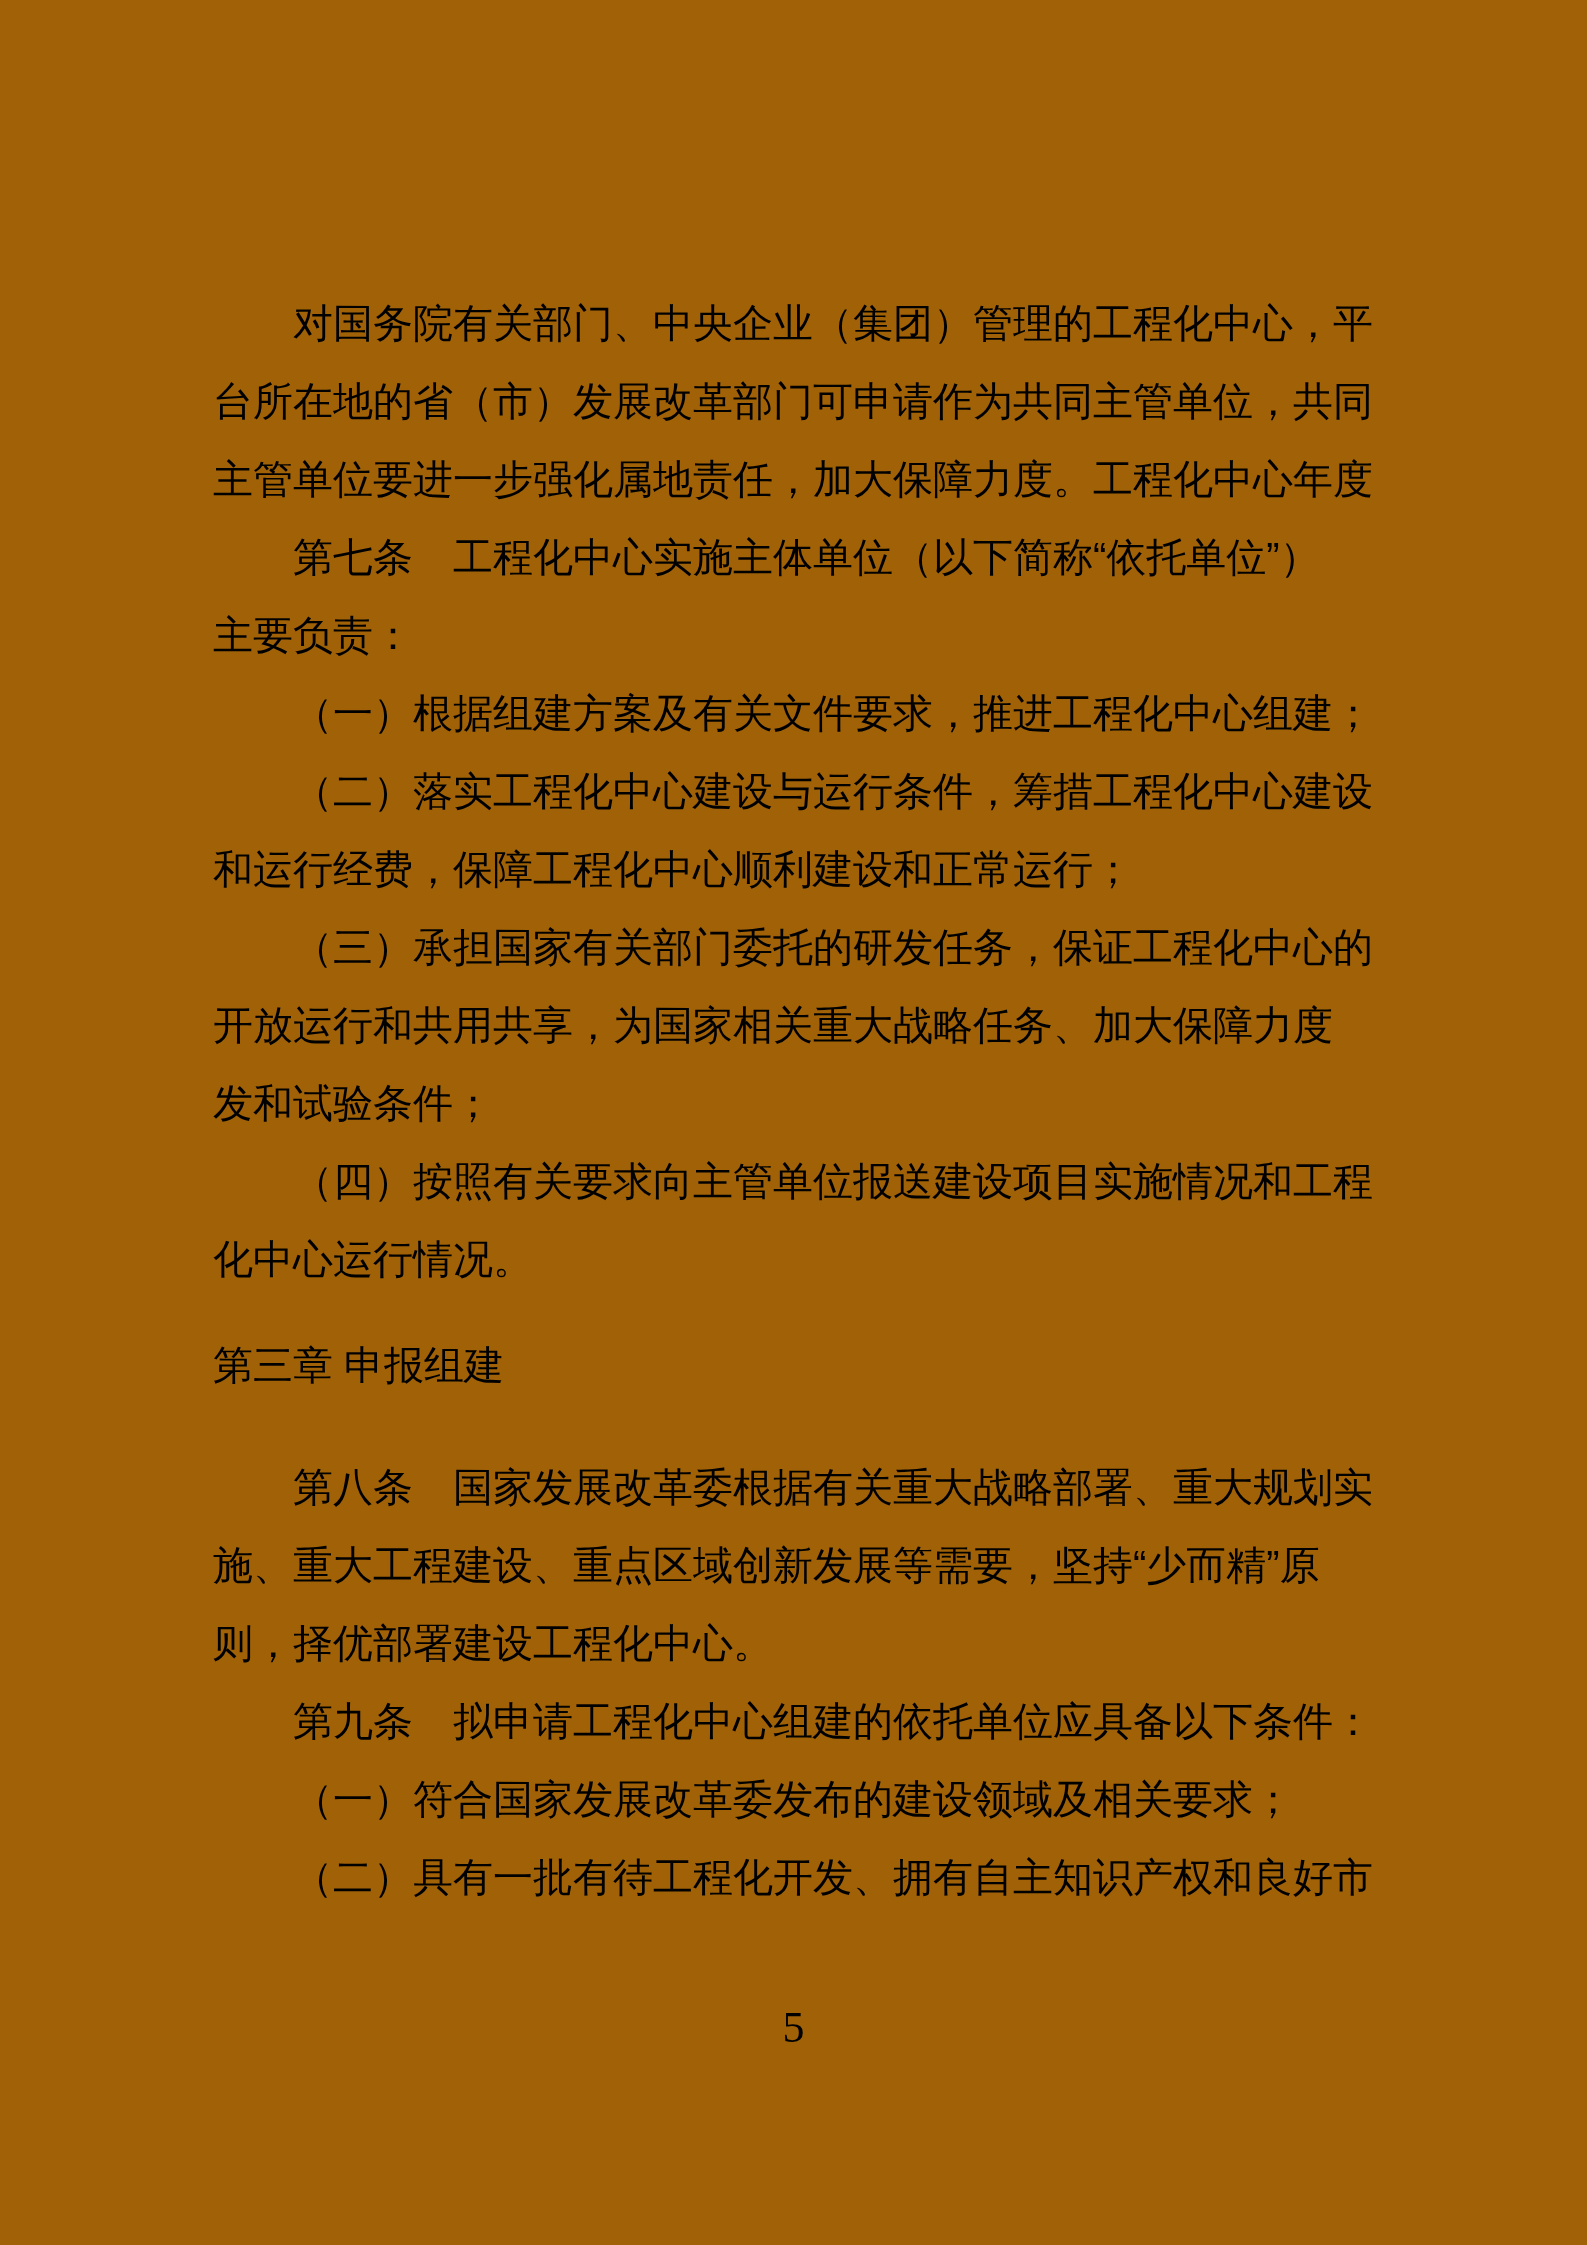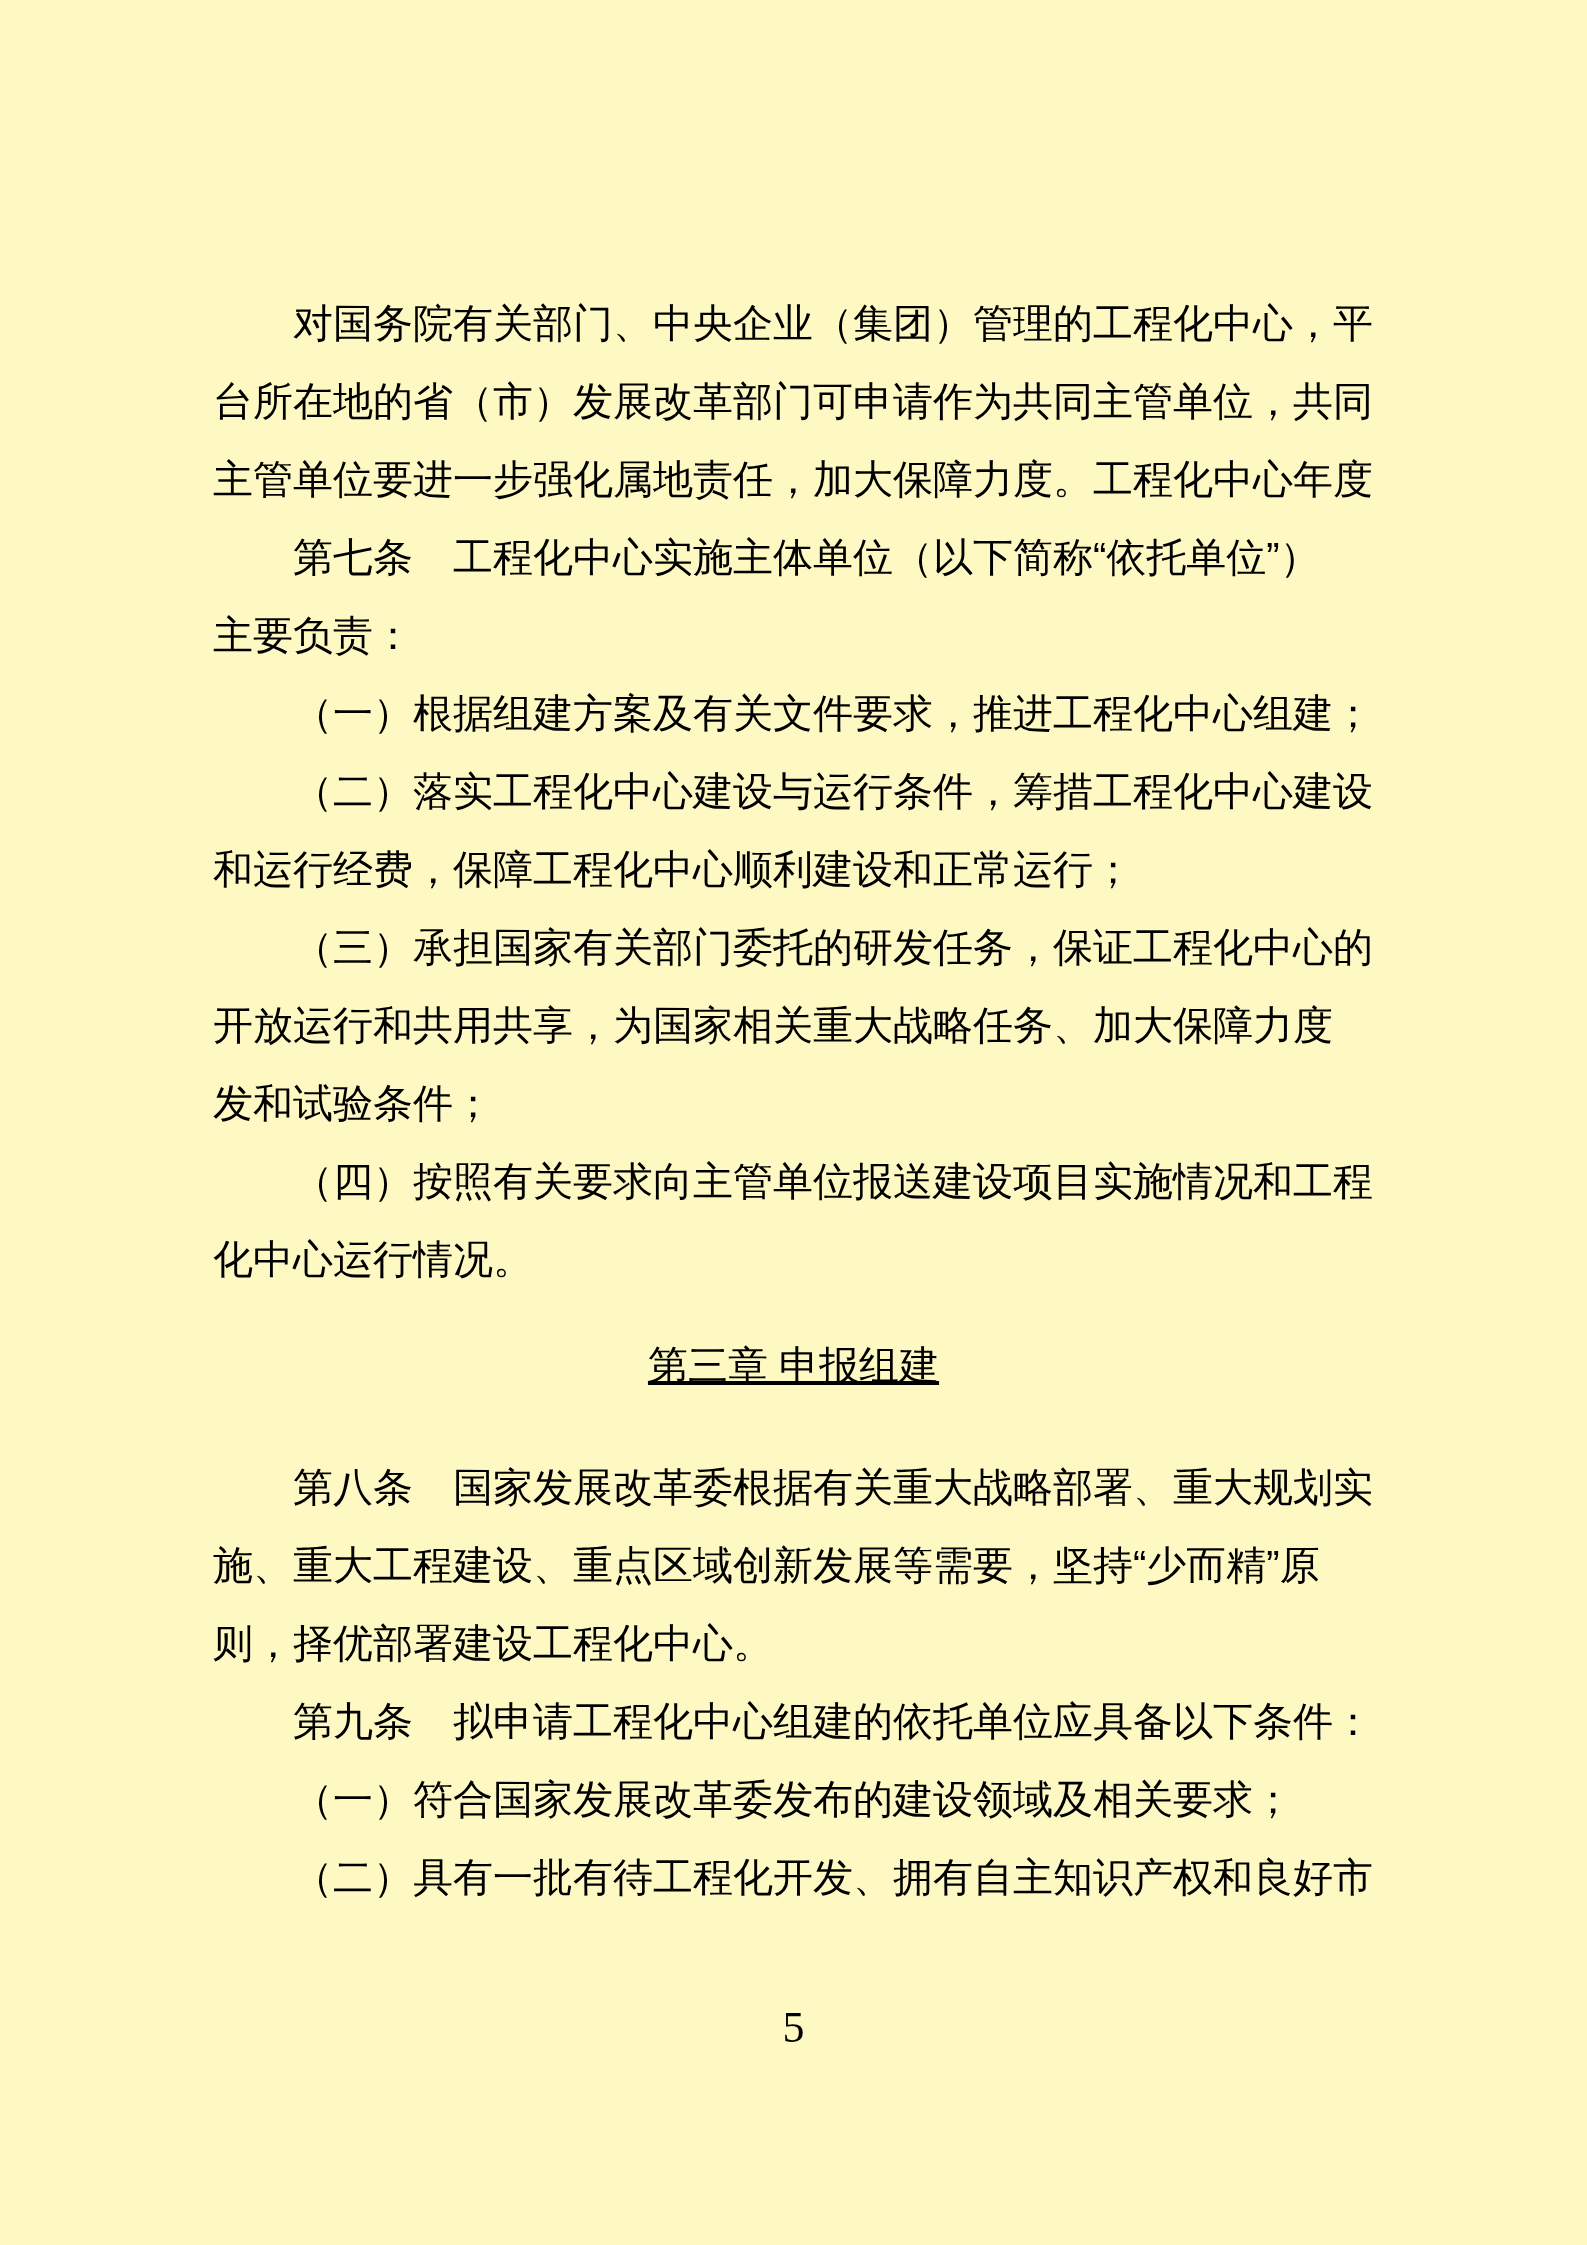--- a/index.html
+++ b/index.html
@@ -11,21 +11,21 @@
     width: 1587px;
     height: 2245px;
     position: relative;
     overflow: hidden;
     font-family: "Liberation Sans", sans-serif;
     color: #000000;
   }
   .page {
     position: absolute;
     inset: 0;
-    background: #fef9c3;
+    background: #a16207;
   }
   .doc-body {
     position: absolute;
     left: 213px;
     top: 284px;
     width: 1161px;
     font-size: 40px;
     line-height: 78px;
     color: #000000;
     letter-spacing: 0;
@@ -33,24 +33,22 @@
   .line {
     white-space: nowrap;
     height: 78px;
   }
   .line.indent {
     text-indent: 80px;
   }
   .chapter-heading {
     white-space: nowrap;
     height: 78px;
-    text-align: center;
     margin: 28px 0 44px 0;
     font-weight: 500;
-    text-decoration: underline;
   }
   .page-number {
     position: absolute;
     top: 2002px;
     left: 0;
     width: 1587px;
     text-align: center;
     font-family: "Liberation Serif", serif;
     font-size: 44px;
     line-height: 52px;

